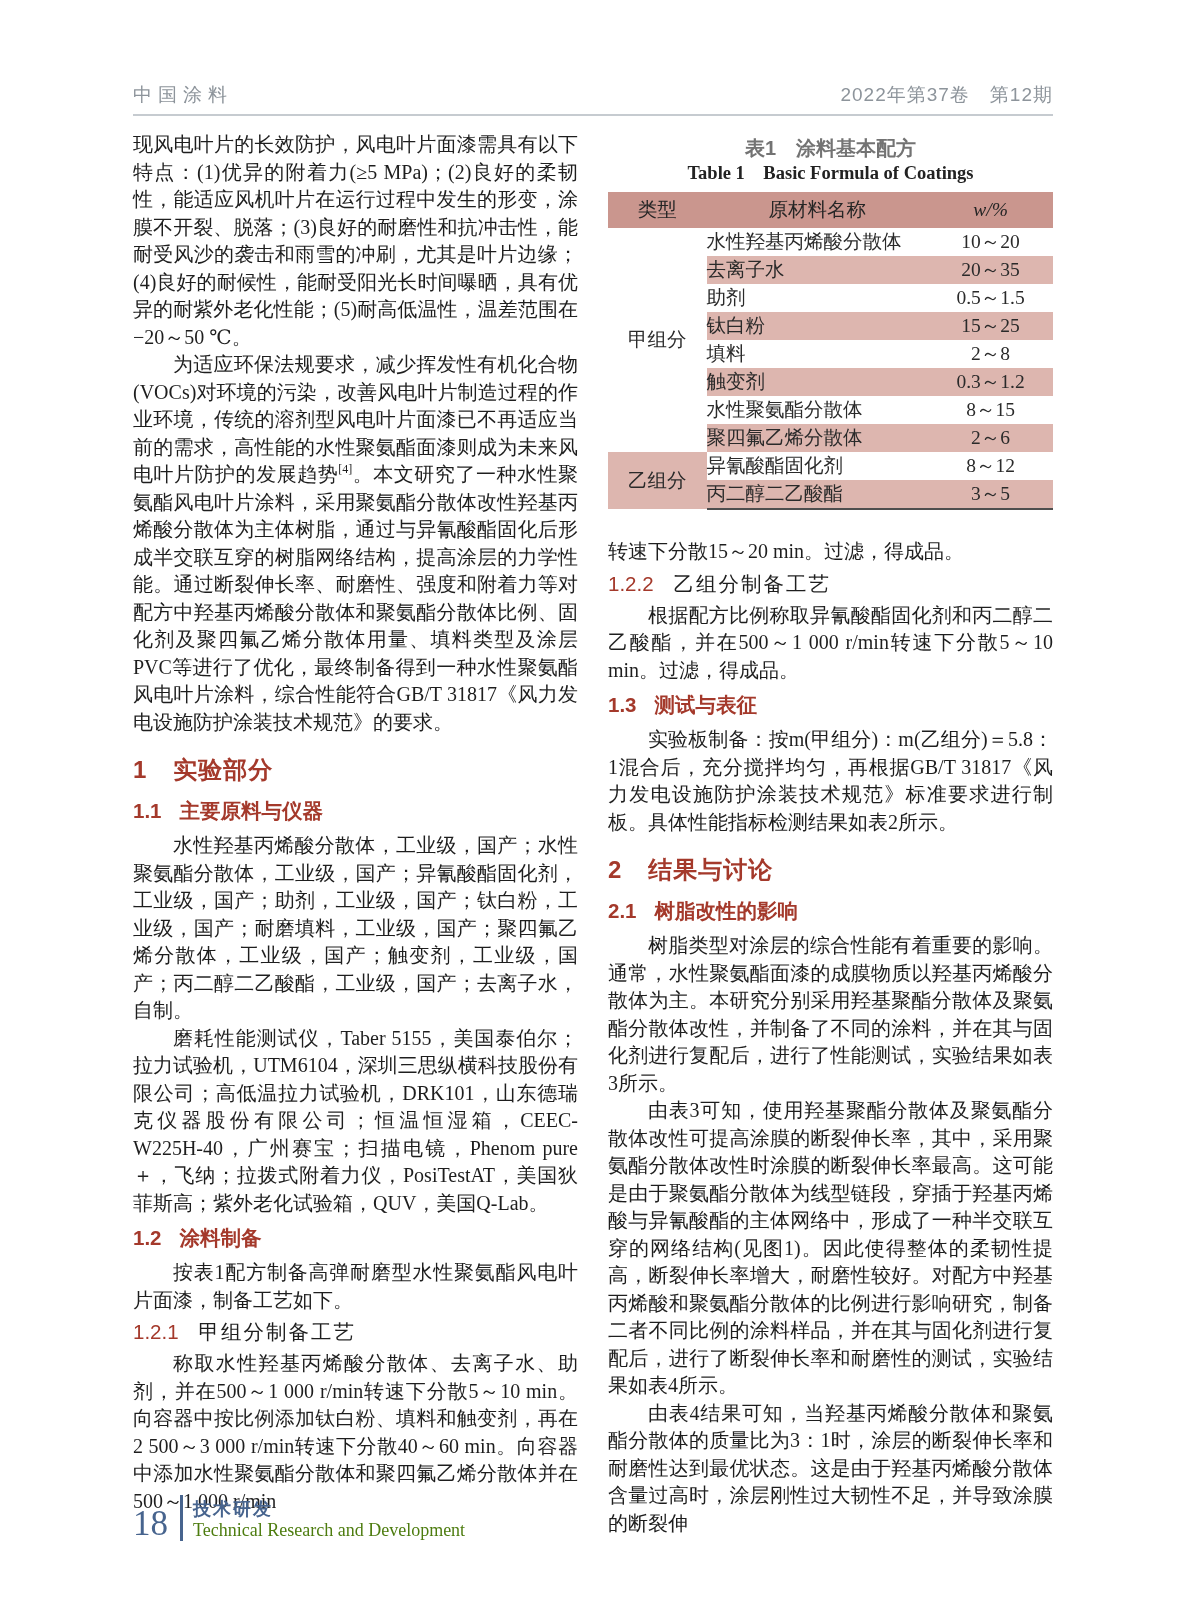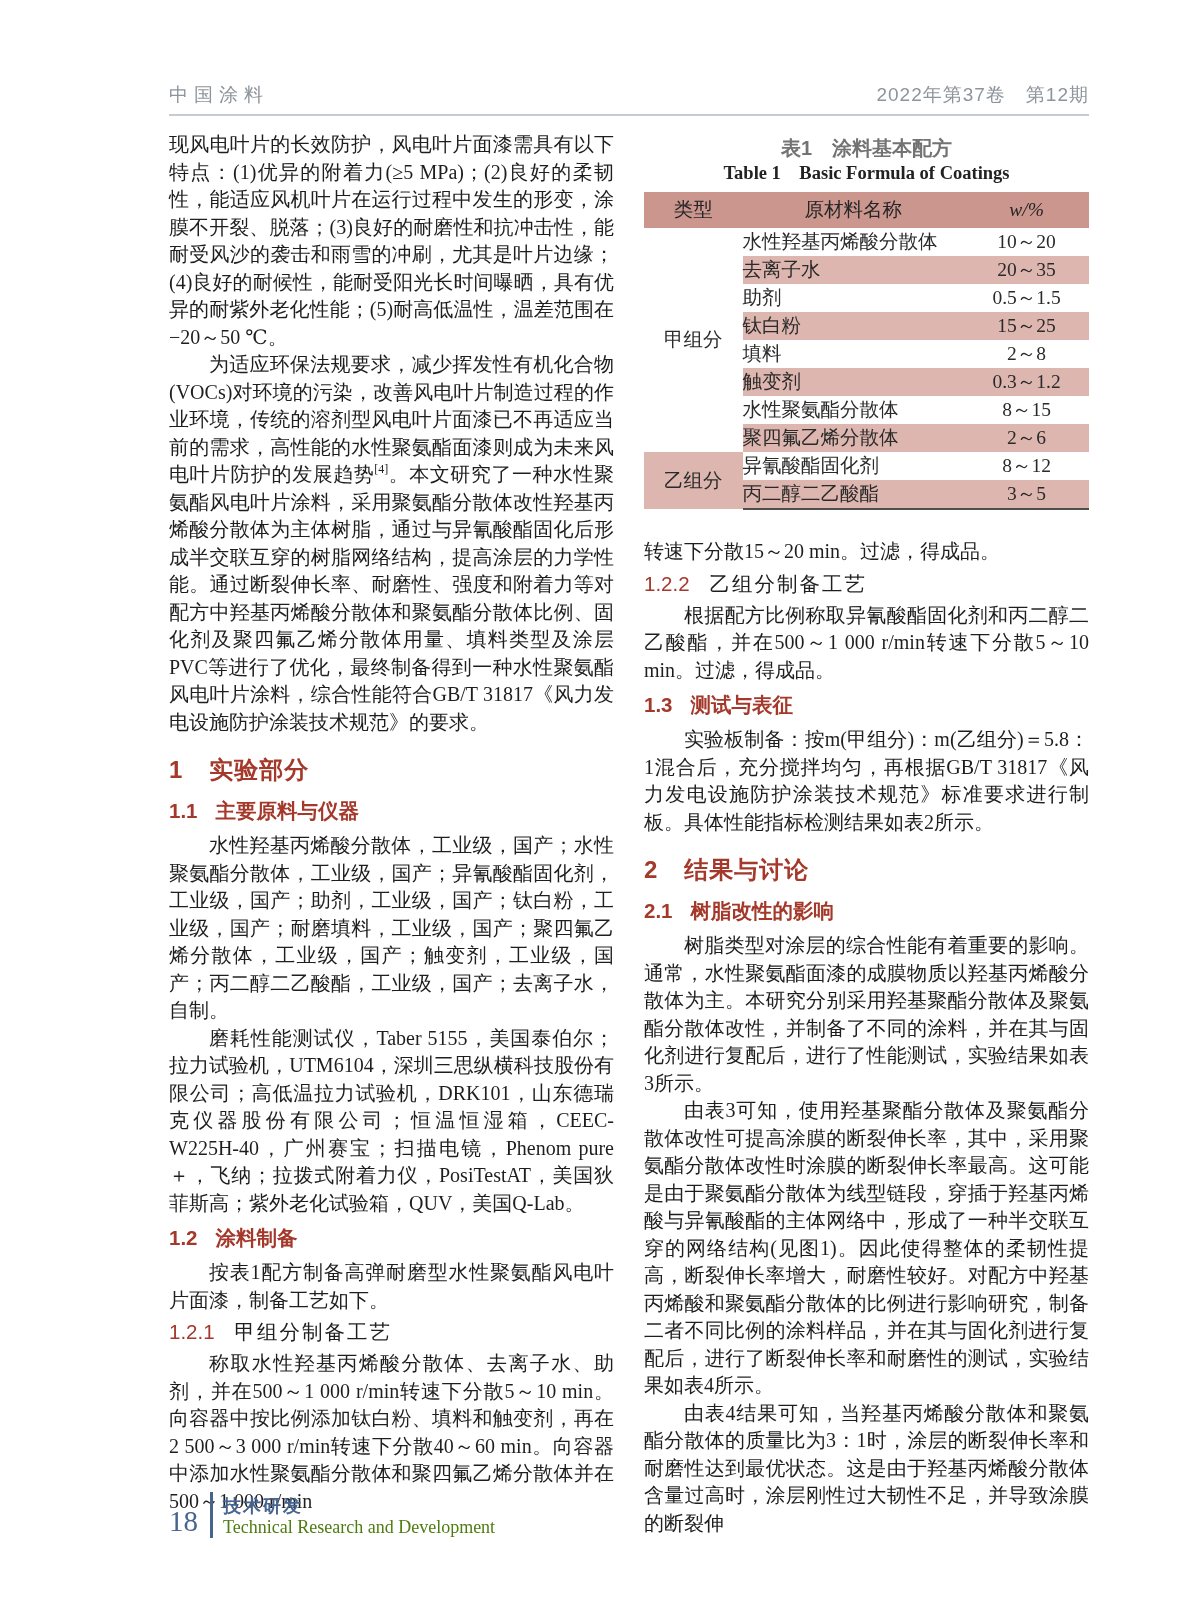--- a/index.html
+++ b/index.html
@@ -3,21 +3,20 @@
 <meta charset="utf-8">
 <style>
   html,body{margin:0;padding:0;background:#ffffff;}
   .page{
     position:relative;
     width:1083px;height:1600px;
     background:#ffffff;
     overflow:hidden;
     font-family:"Liberation Serif","DejaVu Serif",serif;
     color:#1e1e1e;
-    margin-left:36px;
   }
   
   .runhead{
     position:absolute;left:133px;top:82px;width:920px;
     display:flex;justify-content:space-between;align-items:flex-end;
     border-bottom:2px solid #c6cbd0;
     padding-bottom:6px;
     font-family:"Liberation Sans","DejaVu Sans",sans-serif;
     color:#8d949b;font-size:19px;
   }
@@ -79,21 +78,21 @@
   td.name{text-align:left;padding-left:14px;}
   td.val{text-align:center;}
   td.type-cell{text-align:center;vertical-align:middle;}
   td.pinkbg{background:#ddb6af;}
   tr.last td{border-bottom:2px solid #4e4e4e;}
   
   .pagefoot{
     position:absolute;left:133px;top:1492px;
     display:flex;align-items:center;color:#47648e;
   }
-  .pagefoot .pnum{font-size:29px;margin-right:12px;margin-top:12px;}
+  .pagefoot .pnum{font-size:35px;margin-right:12px;margin-top:12px;}
   .pagefoot .vbar{width:3px;height:46px;background:#47648e;margin-right:10px;}
   .pagefoot .cn{
     font-family:"Liberation Sans","DejaVu Sans",sans-serif;
     font-weight:bold;font-size:18px;line-height:24px;letter-spacing:2px;
   }
   .pagefoot .en{font-size:18px;line-height:18px;color:#4d7c0f;}
 </style>
 </head>
 <body>
 

